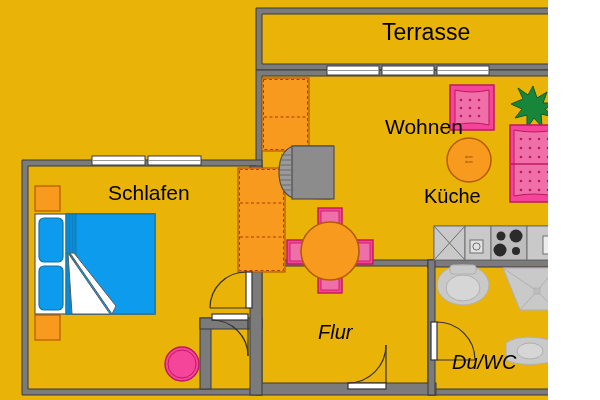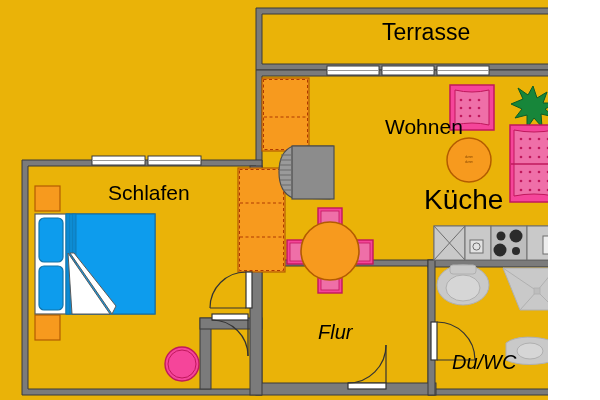--- a/index.html
+++ b/index.html
@@ -15,21 +15,21 @@
     position:absolute;
     font-family:"Liberation Sans", sans-serif;
     color:#000000;
     white-space:nowrap;
     line-height:1;
     font-weight:400;
   }
   .lbl-terrasse{font-size:23px;}
   .lbl-wohnen{font-size:21px;}
   .lbl-schlafen{font-size:21px;margin-left:10px;}
-  .lbl-kueche{font-size:28px;}
+  .lbl-kueche{font-size:20px;}
   .lbl-flur{font-size:20px;}
   .lbl-duwc{font-size:20px;}
   .micro-label{
     position:absolute;
     font-size:3px;
     color:#8a4a00;
     text-align:center;
     line-height:1.15;
     font-family:"Liberation Sans", sans-serif;
     letter-spacing:-0.1px;

